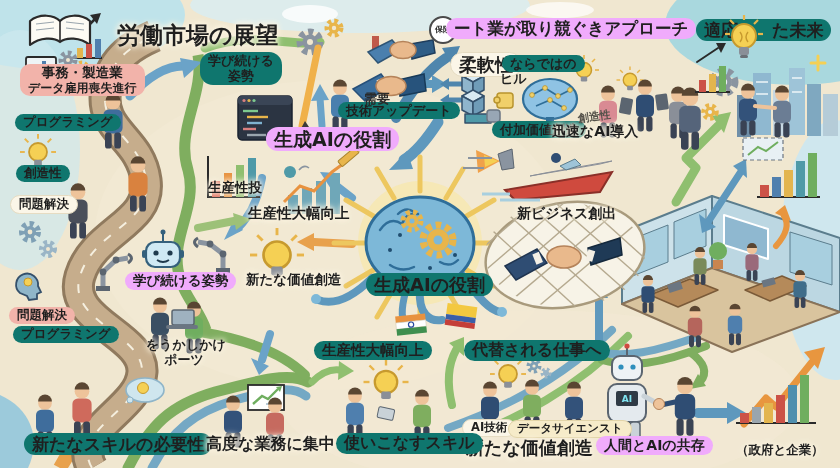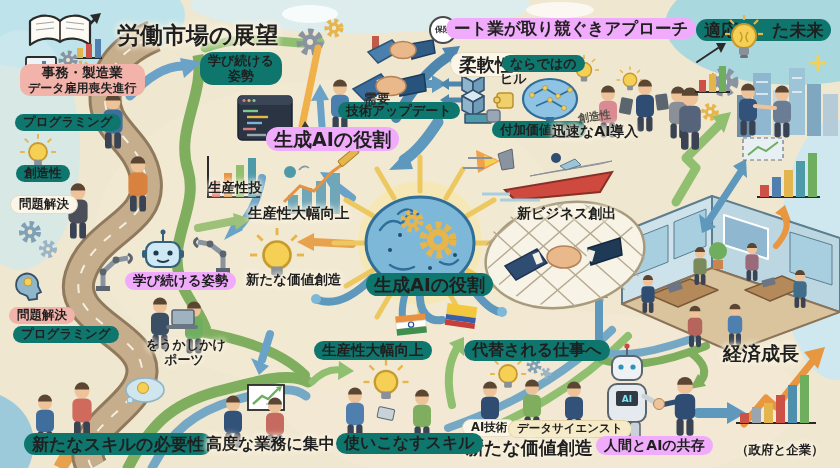--- a/index.html
+++ b/index.html
@@ -603,21 +603,20 @@
 <div class="lbl halo" style="left:497px;top:205px;font-size:14px;margin-left:20px;">新ビジネス創出</div>
 
 
 <div class="lbl pill y" style="left:464px;top:340px;font-size:16px;">代替される仕事へ</div>
 <div class="lbl pill w" style="left:462px;top:419px;font-size:11.5px;">AI技術</div>
 <div class="lbl pill" style="left:508px;top:420px;font-size:11.5px;background:#f6ebc9;border:1px solid #e2d4a8;">データサイエンスト</div>
 <div class="lbl halo" style="left:466px;top:437px;font-size:18px;">新たな価値創造</div>
 
 <div class="lbl pill b" style="left:596px;top:436px;font-size:14px;">人間とAIの共存</div>
 
-<div class="lbl halo" style="left:723px;top:342px;font-size:19px;">経済成長</div>
 <div class="lbl halo" style="left:736px;top:443px;font-size:12.5px;">（政府と企業）</div>
 
 <div class="lbl pill y" style="left:696px;top:19px;font-size:17px;">
   <span>適応</span><span class="gap"></span><span>た未来</span>
 </div>
 <svg class="ovr" style="left:722px;top:10px;" width="44" height="56" viewBox="-22 -24 44 56">
   <g stroke="#e8b54a" stroke-width="2.2">
     <line x1="-14" y1="0" x2="-19" y2="0"></line>
         <line x1="14" y1="0" x2="19" y2="0"></line>
     <line x1="-10" y1="-10" x2="-14" y2="-14"></line>

